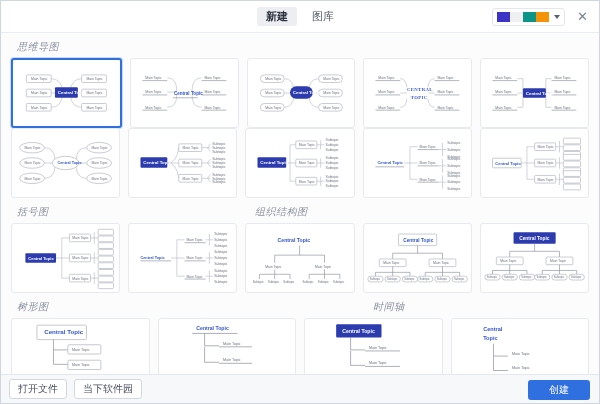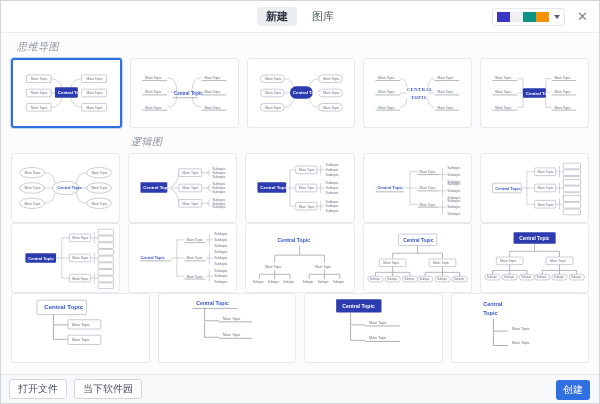--- a/index.html
+++ b/index.html
@@ -96,21 +96,21 @@
   }
   .btn {
     font-size: 10px; color: #4a5161;
     background: #ffffff; border: 1px solid #d3d8e0;
     border-radius: 3px; padding: 3px 8px; margin-right: 7px;
     cursor: pointer; line-height: 1.2;
   }
   #create-btn {
     position: absolute; right: 9px; top: 5px;
     background: #2f6fe0; color: #ffffff; border: none;
-    font-size: 10px; border-radius: 3px; padding: 4px 7px;
+    font-size: 10px; border-radius: 3px; padding: 4px 21px;
     cursor: pointer; line-height: 1.2;
   }
 
   
   #watermark {
     position: absolute; right: 4px; bottom: 2px;
     width: 190px; height: 48px;
     pointer-events: none; opacity: .55;
   }
   #wm-text {
@@ -254,21 +254,20 @@
           <text class="t" x="15" y="49.5">Main Topic</text>
           <text class="t" x="77" y="18.5">Main Topic</text>
           <text class="t" x="77" y="33.5">Main Topic</text>
           <text class="t" x="77" y="49.5">Main Topic</text>
           <rect class="ndb" x="44" y="28" width="24" height="10" rx="1"></rect>
           <text class="tb" x="47" y="34.8">Central Topic</text>
         </svg>
       </div>
     </div>
 
-    <div class="section-title" style="margin-left:120px">逻辑图</div>
     <div class="row">
 
       <div class="card">
         <svg viewBox="0 0 112 66">
           <path class="lnk" d="M34 17 Q44 17 45 29 M34 33 L43 33 M34 49 Q44 49 45 37"></path>
           <path class="lnk" d="M78 17 Q68 17 67 29 M78 33 L69 33 M78 49 Q68 49 67 37"></path>
           <ellipse class="nd" cx="21" cy="17" rx="13" ry="5.5"></ellipse>
           <ellipse class="nd" cx="21" cy="33" rx="13" ry="5.5"></ellipse>
           <ellipse class="nd" cx="21" cy="49" rx="13" ry="5.5"></ellipse>
           <ellipse class="nd" cx="91" cy="17" rx="13" ry="5.5"></ellipse>
@@ -384,20 +383,24 @@
           <rect class="nd" x="86" y="24" width="18" height="6" rx="1"></rect>
           <rect class="nd" x="86" y="31" width="18" height="6" rx="1"></rect>
           <rect class="nd" x="86" y="38" width="18" height="6" rx="1"></rect>
           <rect class="nd" x="86" y="41" width="18" height="6" rx="1"></rect>
           <rect class="nd" x="86" y="48" width="18" height="6" rx="1"></rect>
           <rect class="nd" x="86" y="55" width="18" height="6" rx="1"></rect>
         </svg>
       </div>
     </div>
 
+    <div style="display:flex">
+      <div class="section-title" style="width:232px">括号图</div>
+      <div class="section-title">组织结构图</div>
+    </div>
     <div class="row">
 
       <div class="card">
         <svg viewBox="0 0 112 66">
           <path class="lnk" d="M46 33 L52 33 L52 12 L60 12 M52 33 L60 33 M52 33 L52 54 L60 54"></path>
           <rect class="ndb" x="14" y="28" width="32" height="10" rx="1"></rect>
           <text class="tb" x="17" y="34.8" style="font-size:4.2px">Central Topic</text>
           <rect class="nd" x="60" y="8" width="22" height="8" rx="1"></rect>
           <rect class="nd" x="60" y="29" width="22" height="8" rx="1"></rect>
           <rect class="nd" x="60" y="50" width="22" height="8" rx="1"></rect>
@@ -508,20 +511,24 @@
           <text class="t" x="6" y="54.3" style="font-size:2.8px">Subtopic</text>
           <text class="t" x="24" y="54.3" style="font-size:2.8px">Subtopic</text>
           <text class="t" x="42" y="54.3" style="font-size:2.8px">Subtopic</text>
           <text class="t" x="58" y="54.3" style="font-size:2.8px">Subtopic</text>
           <text class="t" x="76" y="54.3" style="font-size:2.8px">Subtopic</text>
           <text class="t" x="94" y="54.3" style="font-size:2.8px">Subtopic</text>
         </svg>
       </div>
     </div>
 
+    <div style="display:flex">
+      <div class="section-title" style="width:350px">树形图</div>
+      <div class="section-title">时间轴</div>
+    </div>
     <div class="row">
 
       <div class="card">
         <svg viewBox="0 0 112 66">
           <rect class="nd" x="14" y="6" width="48" height="14" rx="1"></rect>
           <text class="tc" x="21" y="15" style="font-size:6px">Central Topic</text>
           <path class="ln" d="M30 20 L30 30 L44 30"></path>
           <rect class="nd" x="44" y="25" width="32" height="9" rx="1"></rect>
           <text class="t" x="48" y="31" style="font-size:3.6px">Main Topic</text>
           <path class="ln" d="M30 30 L30 44 L44 44"></path>

